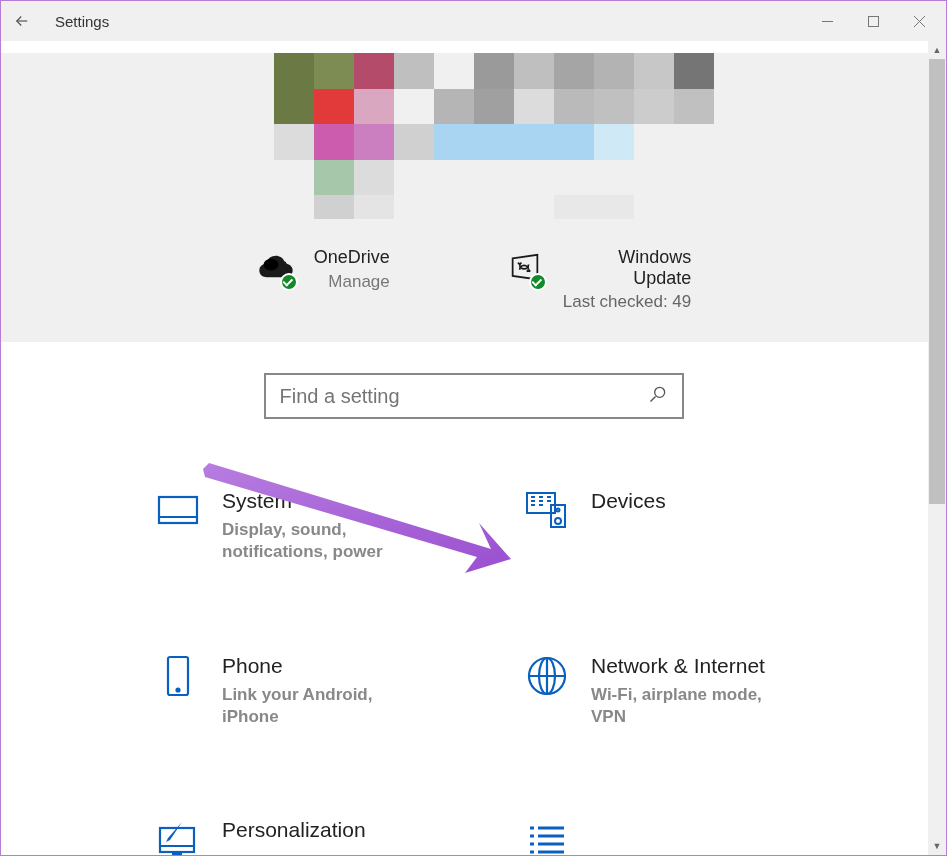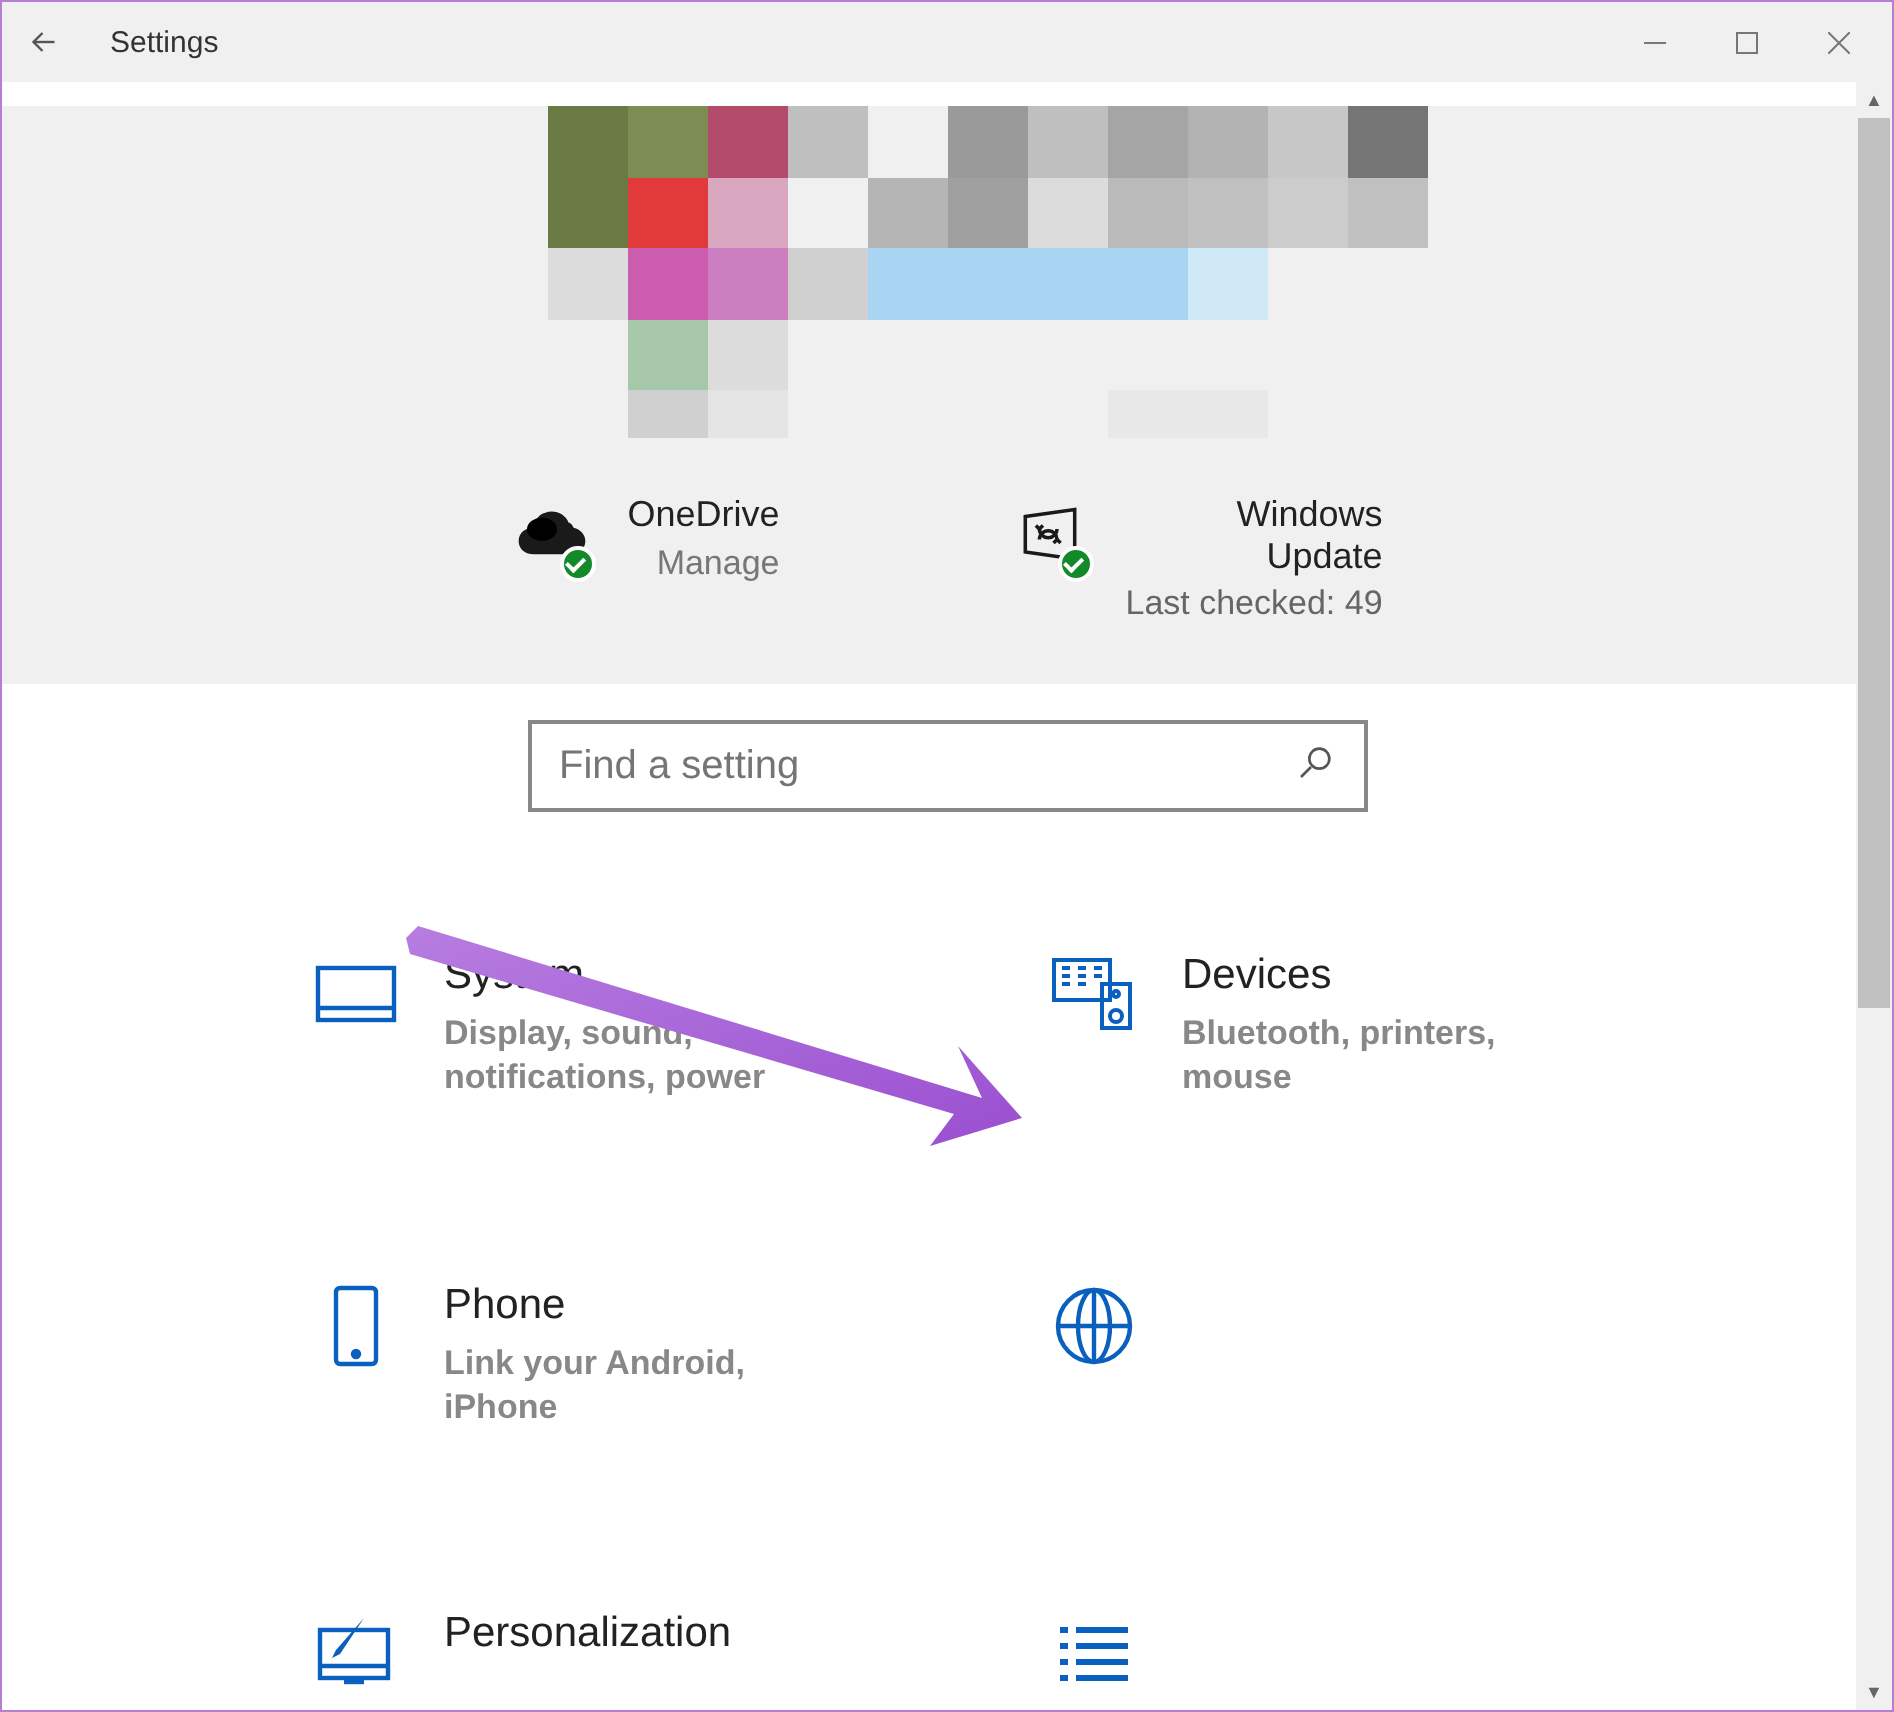--- a/index.html
+++ b/index.html
@@ -65,21 +65,21 @@
   .badge {
     position: absolute; right: -2px; bottom: -4px;
     width: 18px; height: 18px; border-radius: 50%;
     background: #128a2a; border: 2px solid #fff;
     display:flex;align-items:center;justify-content:center;
   }
   .badge::after{
     content:""; width:7px;height:4px;border-left:2px solid #fff;border-bottom:2px solid #fff;
     transform: rotate(-45deg) translate(0,-1px);
   }
-  .search-wrap { display:flex; justify-content:center; margin-top: 18px; }
+  .search-wrap { display:flex; justify-content:center; margin-top: 31px; }
   .search-box {
     width: 420px; height: 46px;
     border: 2px solid #888;
     display: flex; align-items: center;
     padding: 0 14px;
     justify-content: space-between;
   }
   .search-box input {
     border: none; outline: none;
     font-size: 20px; color: #666;
@@ -293,21 +293,20 @@
           <svg width="44" height="40" viewBox="0 0 44 40" fill="none" stroke="#0a60bf" stroke-width="2">
             <rect x="2" y="2" width="28" height="20"></rect>
             <path d="M6 6h4M6 10h4M6 14h4M14 6h4M14 10h4M14 14h4M22 6h4M22 10h4"></path>
             <rect x="26" y="14" width="14" height="22"></rect>
             <circle cx="33" cy="30" r="3"></circle>
               <circle cx="33" cy="19" r="1.5"></circle>
           </svg>
         </div>
         <div>
           <div class="cat-title">Devices</div>
-          <div class="cat-sub">Bluetooth, printers, mouse</div>
         </div>
       </div>
 
       <div class="cat">
         <div class="cat-icon">
           <svg width="30" height="42" viewBox="0 0 30 42" fill="none" stroke="#0a60bf" stroke-width="2.2">
             <rect x="5" y="2" width="20" height="38" rx="2"></rect>
               <circle cx="15" cy="35" r="1.5" fill="#0a60bf"></circle>
           </svg>
         </div>
@@ -317,20 +316,24 @@
         </div>
       </div>
 
       <div class="cat">
         <div class="cat-icon">
           <svg width="42" height="42" viewBox="0 0 42 42" fill="none" stroke="#0a60bf" stroke-width="2.2">
             <circle cx="21" cy="21" r="18"></circle>
             <path d="M3 21 H39 M21 3 V39"></path>
             <ellipse cx="21" cy="21" rx="8" ry="18"></ellipse>
           </svg>
+        </div>
+        <div>
+          <div class="cat-title">Network &amp; Internet</div>
+          <div class="cat-sub">Wi-Fi, airplane mode, VPN</div>
         </div>
       </div>
 
       <div class="cat">
         <div class="cat-icon">
           <svg width="44" height="40" viewBox="0 0 44 40" fill="none" stroke="#0a60bf" stroke-width="2.2">
             <rect x="4" y="8" width="34" height="24"></rect>
               <path d="M4 26 H38"></path>
             <path d="M16 34 h10"></path>
             <path d="M26 2 L12 18 L10 22 L14 20 Z" fill="#0a60bf" stroke="none"></path>

